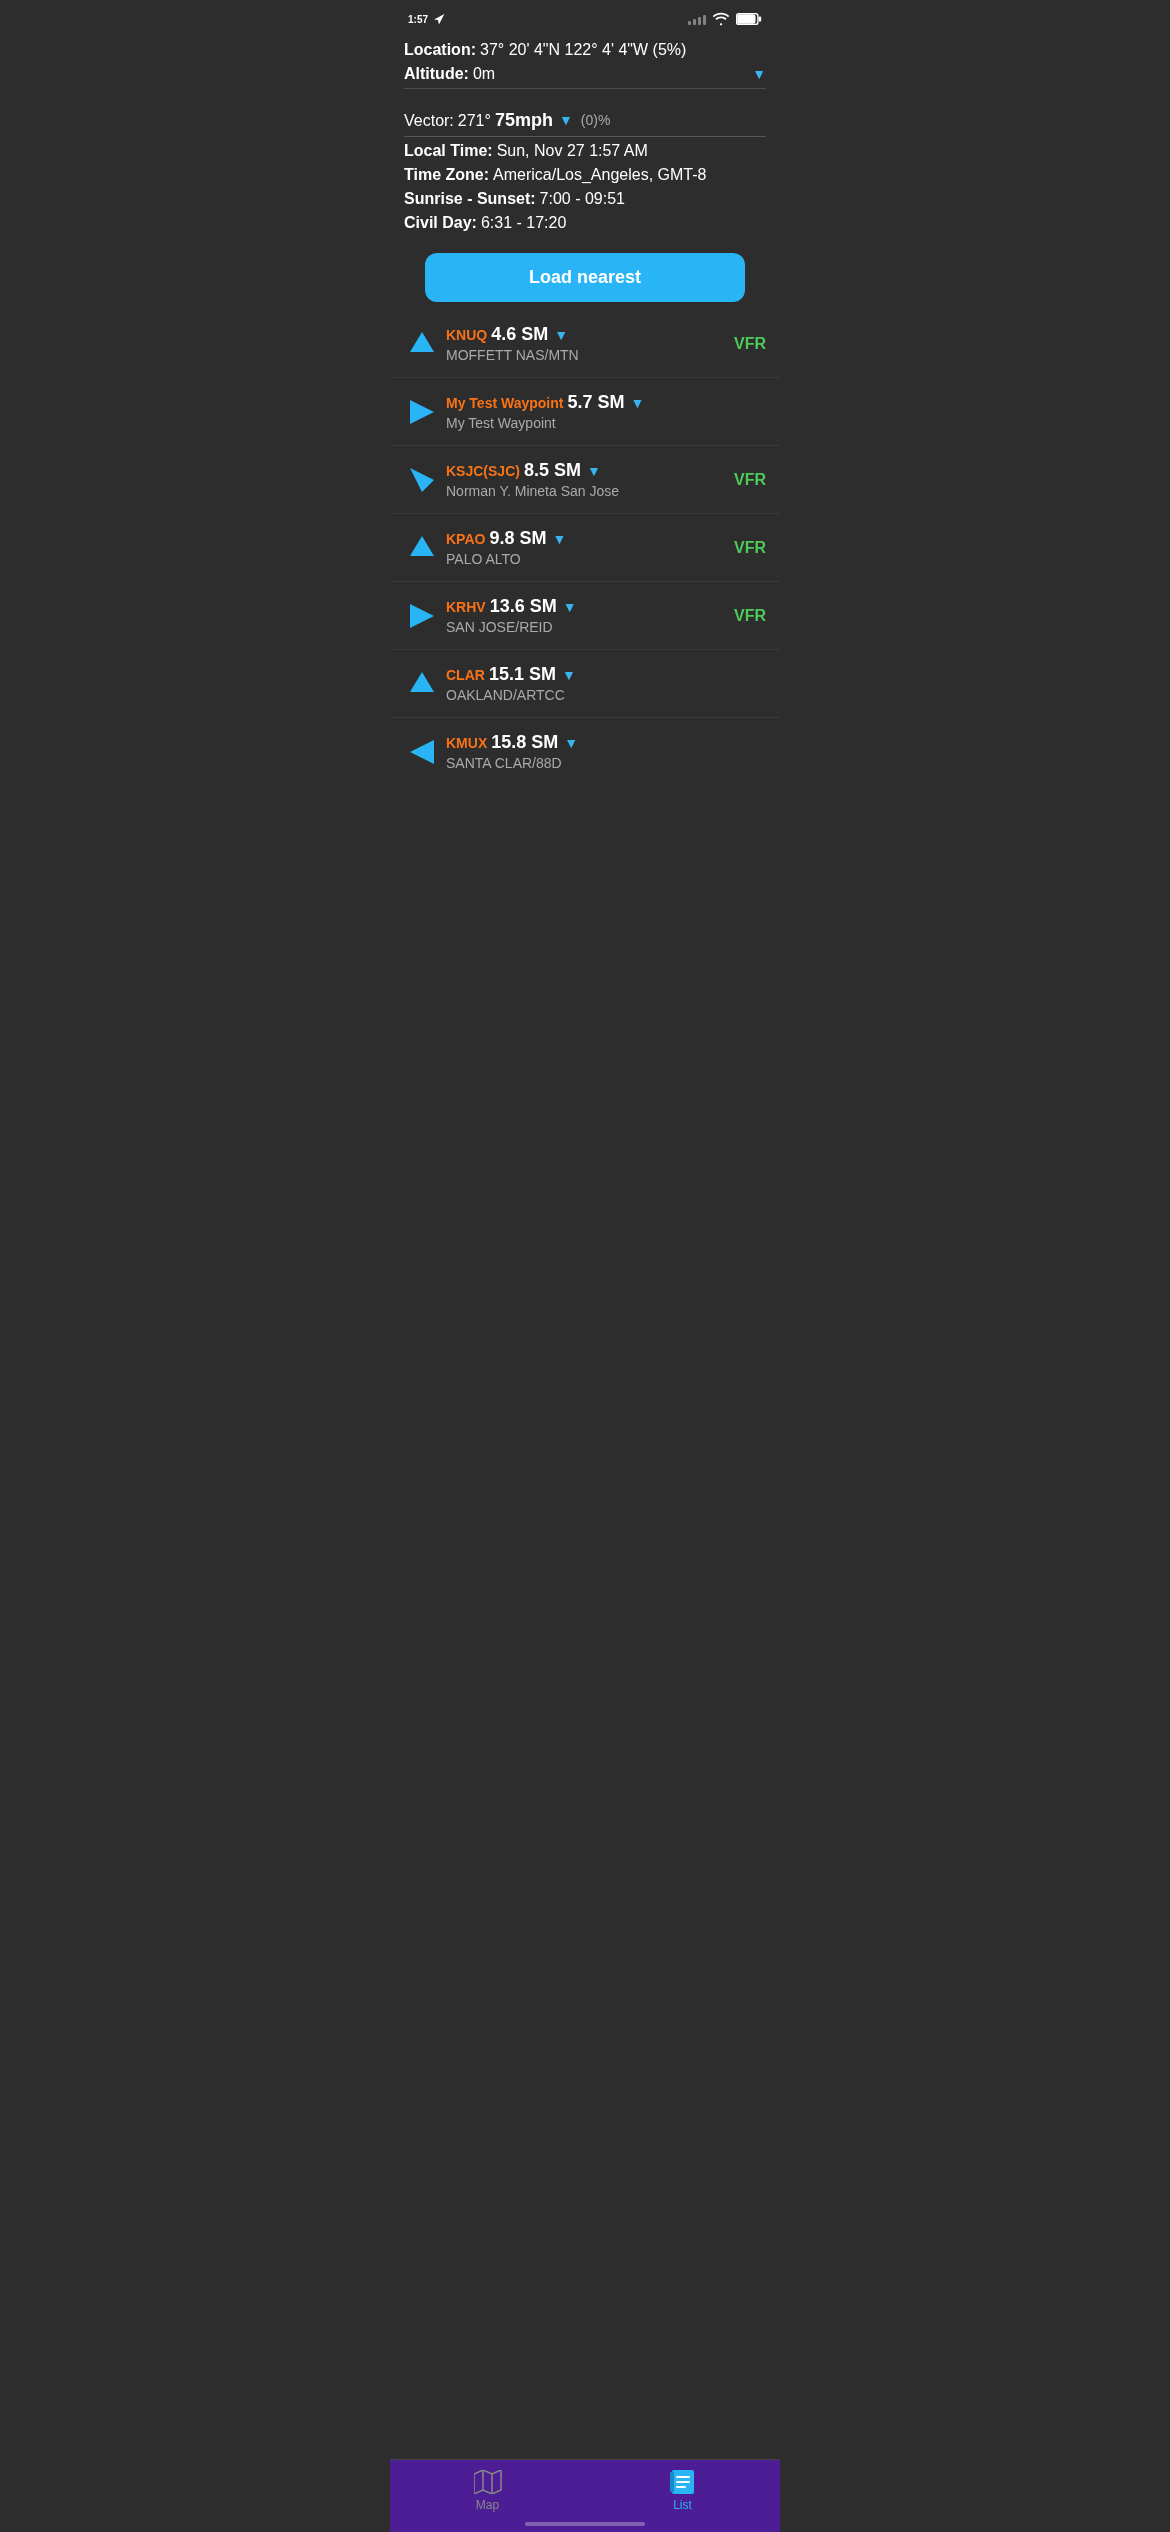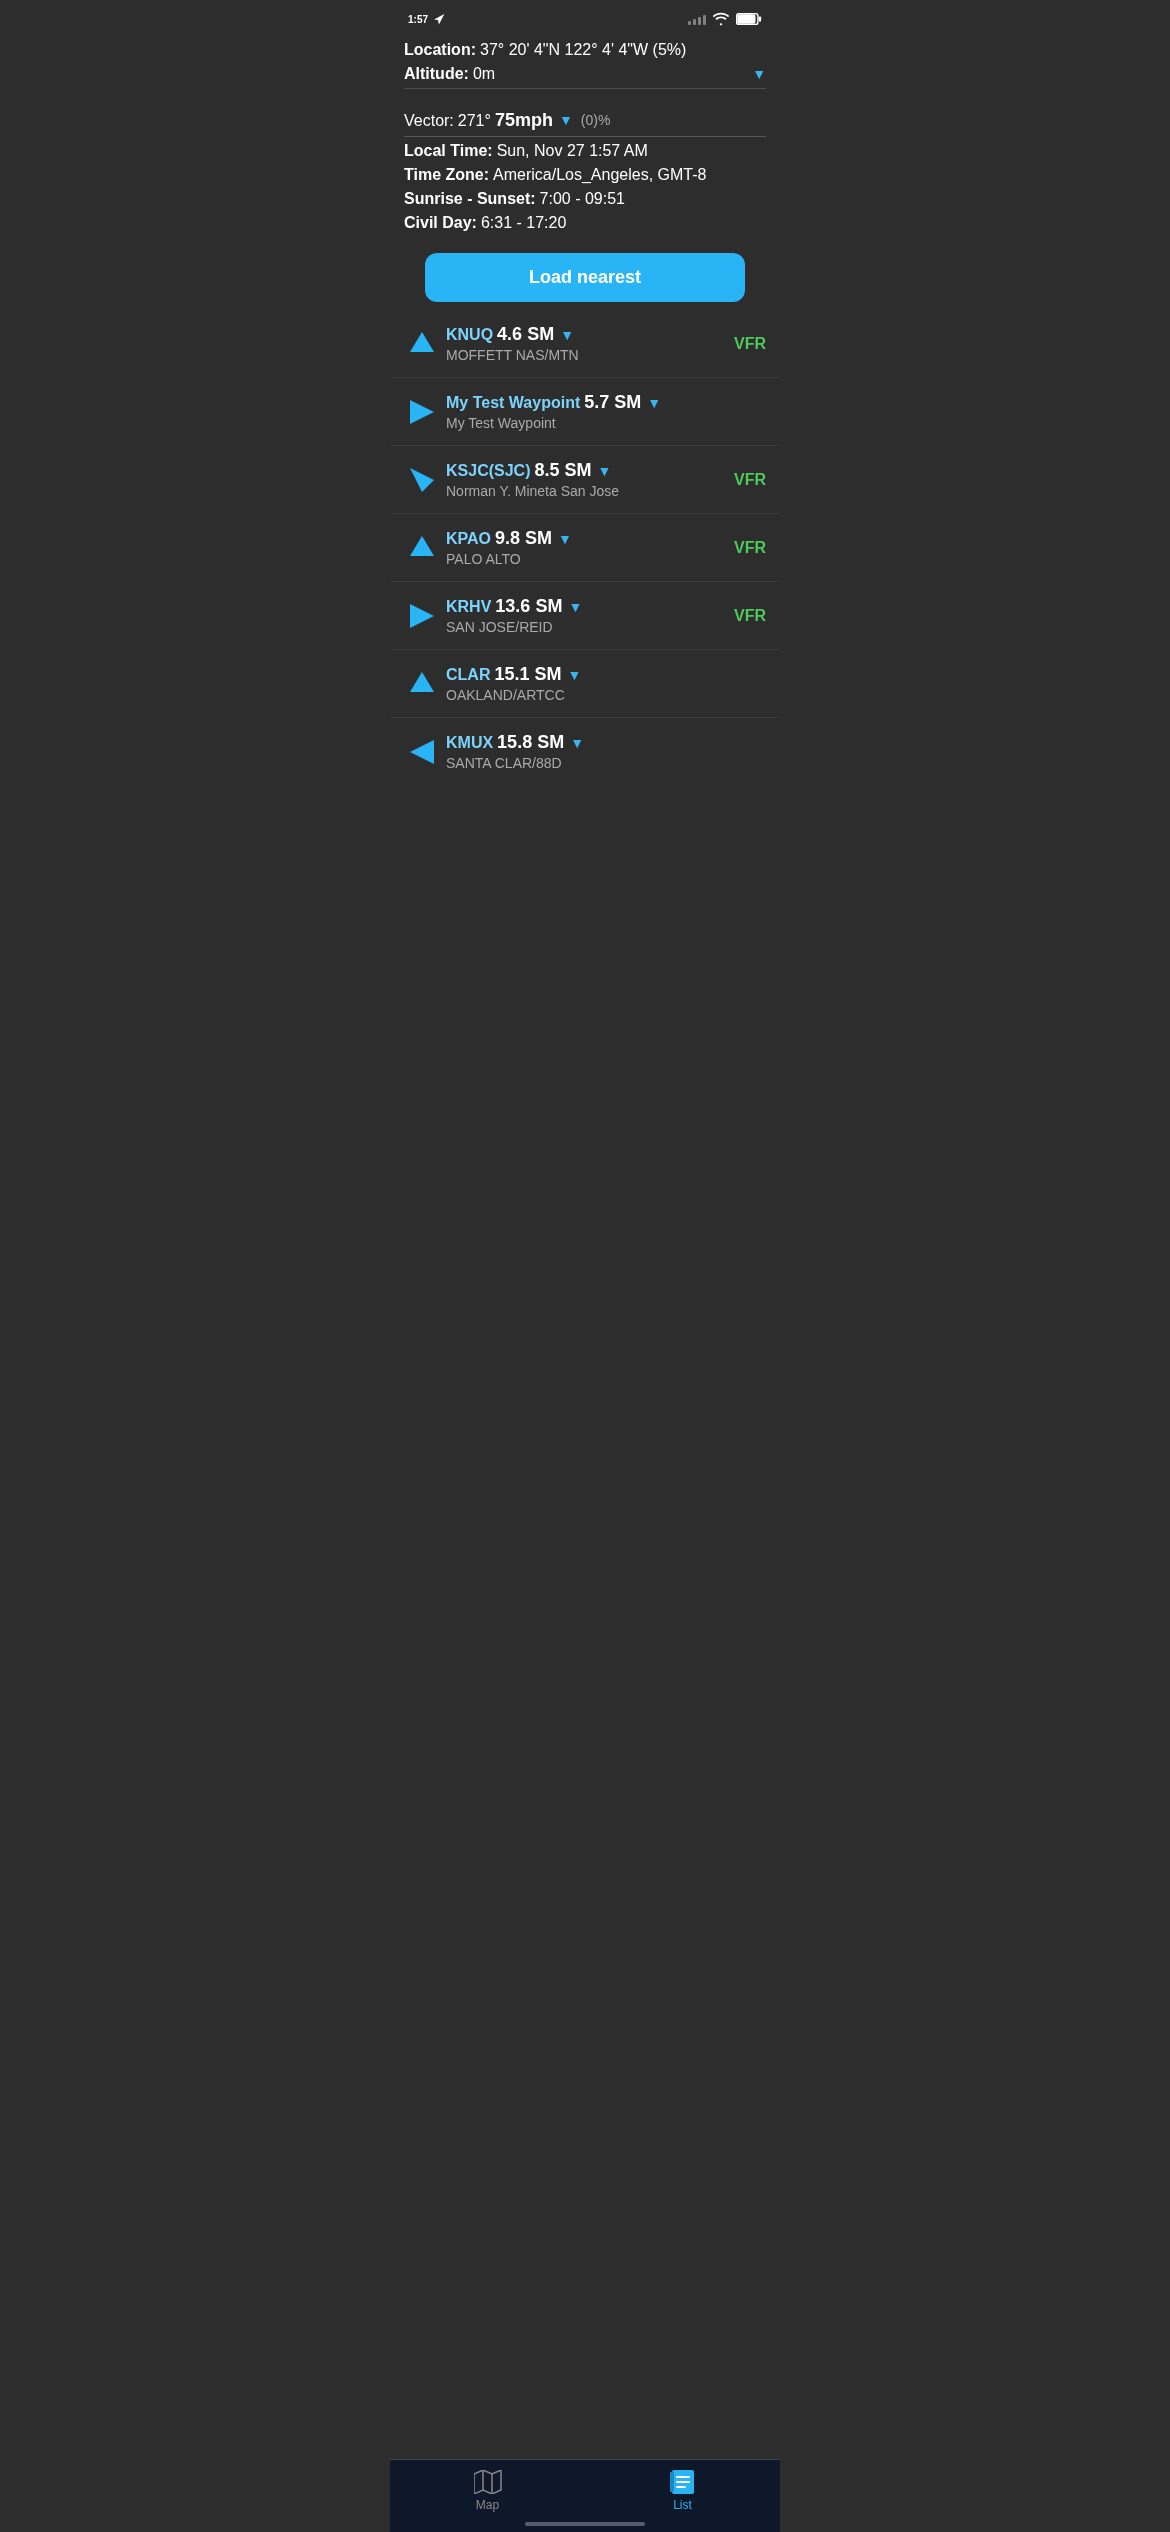--- a/index.html
+++ b/index.html
@@ -140,23 +140,23 @@
       margin-left: 6px;
     }
 
     .waypoint-name-row {
       display: flex;
       align-items: center;
       flex-wrap: nowrap;
     }
 
     .waypoint-id {
-      font-size: 16px;
+      font-size: 14px;
       font-weight: 700;
-      color: #7dd3fc;
+      color: #f97316;
     }
 
     .waypoint-dist {
       font-size: 18px;
       font-weight: 700;
       margin-left: 4px;
       color: white;
     }
 
     .waypoint-dd {
@@ -178,21 +178,21 @@
       margin-left: auto;
       padding-left: 10px;
     }
 
     .tab-bar {
       position: fixed;
       bottom: 0;
       left: 50%;
       transform: translateX(-50%);
       width: 390px;
-      background: #0f172a;
+      background: #4c1d95;
       border-top: 1px solid #444;
       display: flex;
       justify-content: space-around;
       align-items: center;
       padding: 10px 0 20px;
     }
 
     .tab-item {
       display: flex;
       flex-direction: column;

